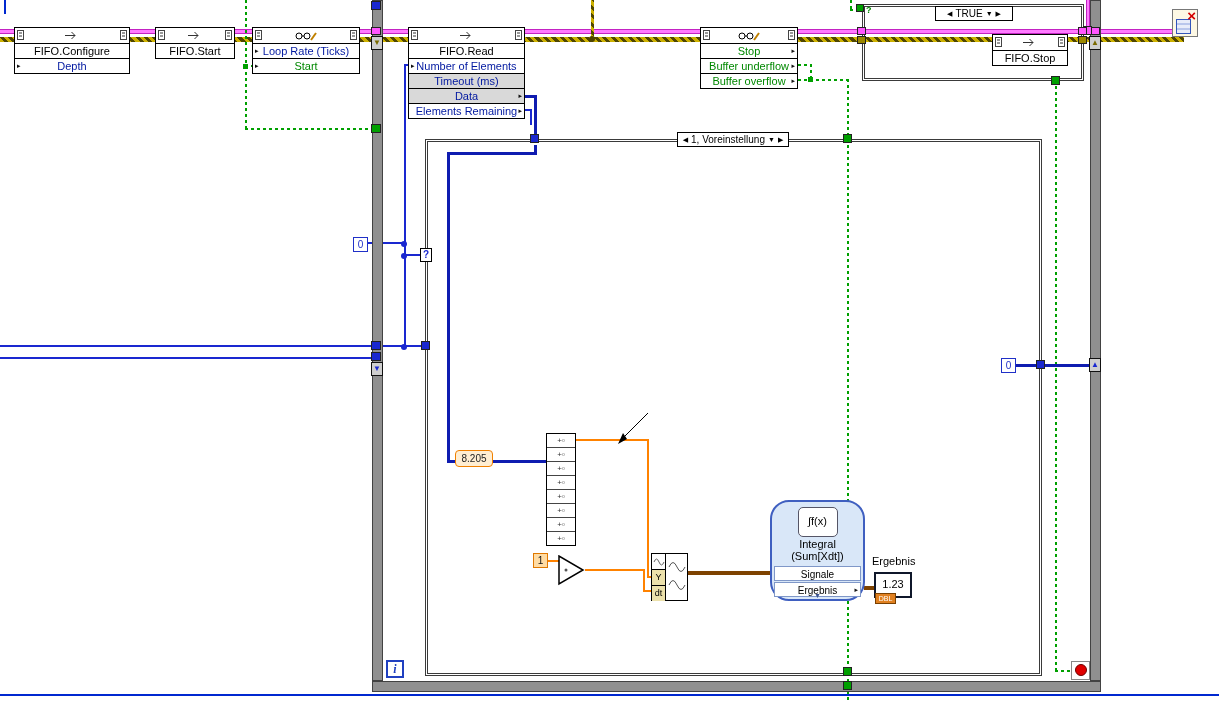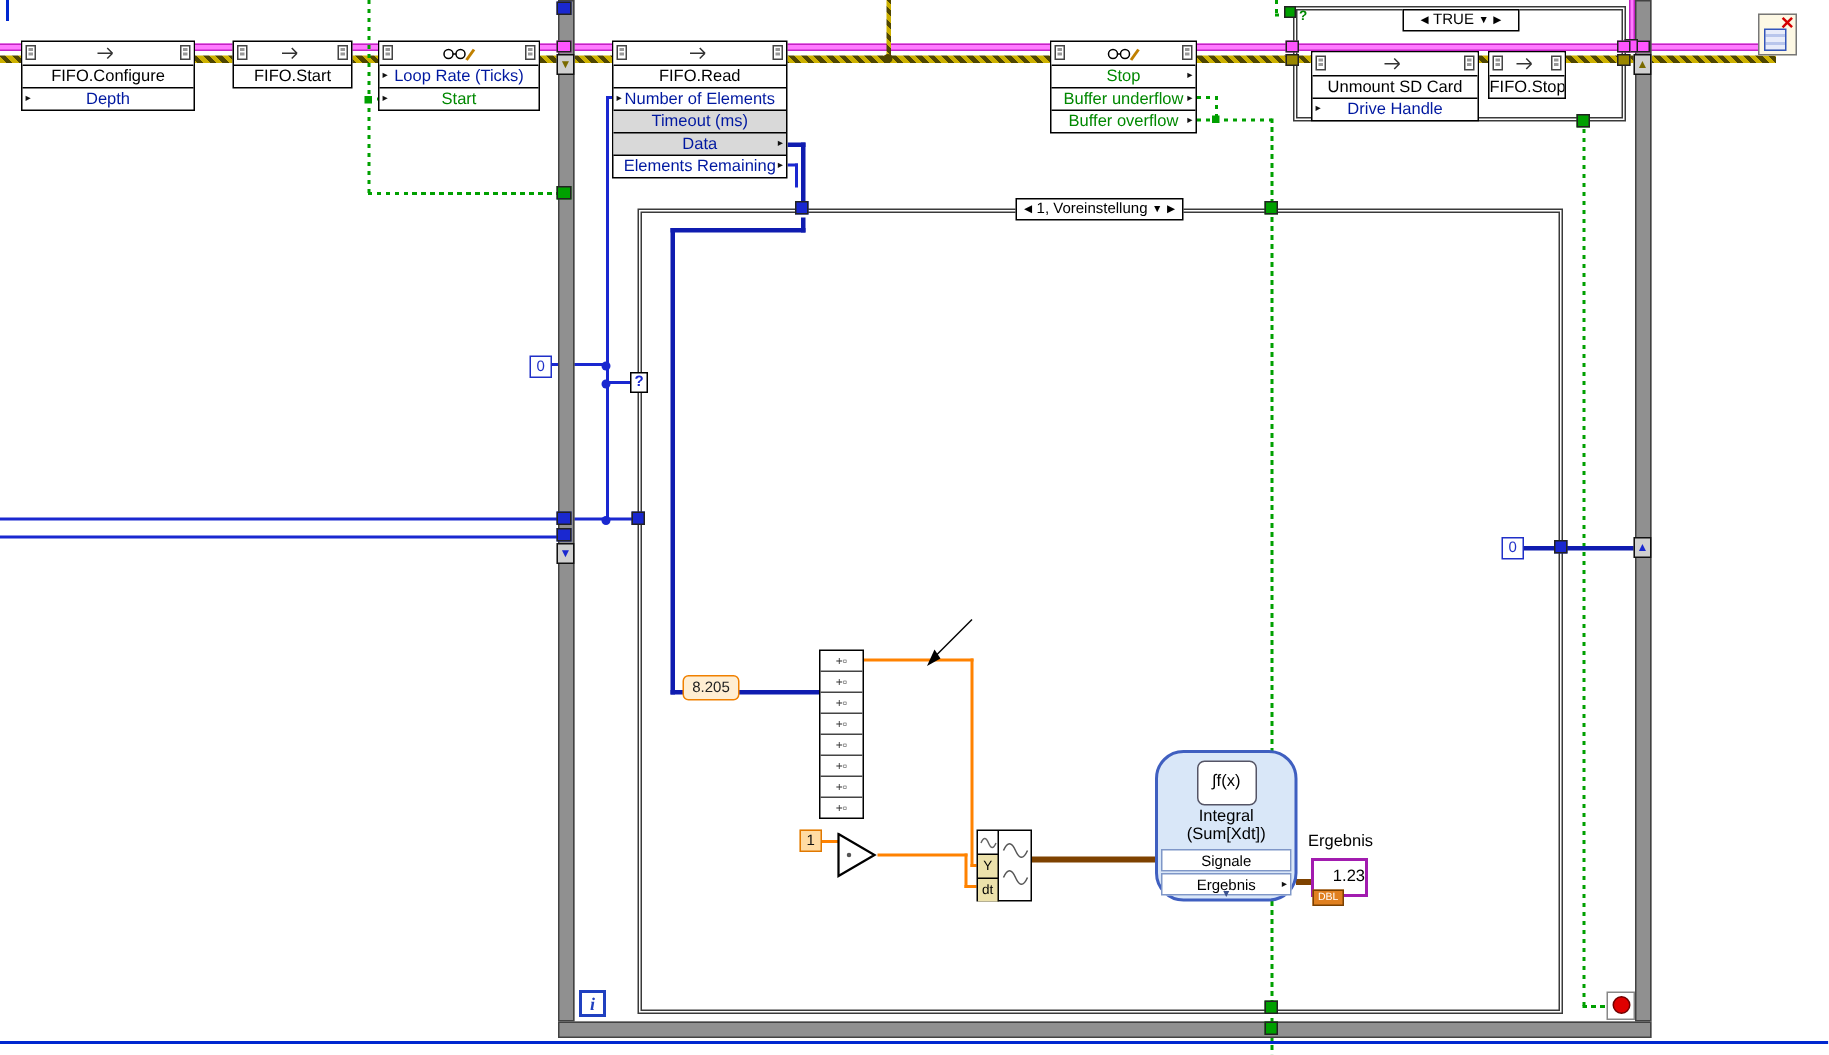--- a/index.html
+++ b/index.html
@@ -244,39 +244,22 @@
       <span class="chip r">
           <i></i>
           <i></i>
         </span>
     </div>
     <div class="nrow tgreen"><span>Stop</span><span class="mark-r">▸</span></div>
     <div class="nrow tgreen"><span>Buffer underflow</span><span class="mark-r">▸</span></div>
     <div class="nrow tgreen"><span>Buffer overflow</span><span class="mark-r">▸</span></div>
   </div>
 
-  <div class="node" style="left:874px;top:34px;width:112px;height:47px;">
-    <div class="nhdr">
-      <span class="chip l">
-          <i></i>
-          <i></i>
-        </span>
-      <svg class="hicon" width="16" height="9" viewBox="0 0 16 9">
-          <path d="M1 4.5H11M11 4.5 7.5 1M11 4.5 7.5 8" stroke="#333" fill="none"></path>
-        </svg>
-      <span class="chip r">
-          <i></i>
-          <i></i>
-        </span>
-    </div>
-    <div class="nrow"><span>Unmount SD Card</span></div>
-    <div class="nrow tblue"><span class="mark-l">▸</span><span>Drive Handle</span></div>
-  </div>
-
-  <div class="node" style="left:992px;top:34px;width:52px;height:32px;">
+
+  <div class="node" style="left:992px;top:34px;width:76px;height:32px;">
     <div class="nhdr">
       <span class="chip l">
           <i></i>
           <i></i>
         </span>
       <svg class="hicon" width="16" height="9" viewBox="0 0 16 9">
           <path d="M1 4.5H11M11 4.5 7.5 1M11 4.5 7.5 8" stroke="#333" fill="none"></path>
         </svg>
       <span class="chip r">
           <i></i>
@@ -335,21 +318,21 @@
   <div class="xvi" style="left:770px;top:500px;width:95px;height:101px;border-radius:19px;">
     <div class="xvi-icon">∫f(x)</div>
     <div class="xvi-name" style="top:36px;">Integral</div>
     <div class="xvi-name" style="top:48px;">(Sum[Xdt])</div>
     <div class="xvi-row" style="top:64px;"><span>Signale</span></div>
     <div class="xvi-row" style="top:80px;"><span>Ergebnis</span><span class="mark-r" style="line-height:13px;">▸</span></div>
     <div class="xvi-exp">▾</div>
   </div>
 
   <div class="abs" style="left:872px;top:555px;font-size:11px;z-index:4;">Ergebnis</div>
-  <div class="abs" style="left:874px;top:572px;width:38px;height:26px;background:#fff;border:2px solid #a21caf;z-index:4;box-sizing:border-box;text-align:right;font-size:11px;line-height:21px;">1.23</div>
+  <div class="abs" style="left:874px;top:572px;width:38px;height:26px;background:#fff;border:2px solid #0f172a;z-index:4;box-sizing:border-box;text-align:center;font-size:11px;line-height:21px;">1.23</div>
   <div class="badge" style="left:875px;top:593px;width:21px;height:11px;">DBL</div>
 
   <div class="term" style="left:386px;top:660px;width:18px;height:18px;border:2px solid #2040c0;color:#2040c0;font:bold italic 12px 'Liberation Serif',serif;line-height:14px;">i</div>
   <div class="term" style="left:1071px;top:661px;width:19px;height:19px;border:1px solid #888;">
     <div style="margin:2px auto;width:12px;height:12px;border-radius:50%;background:#e00000;border:1px solid #700000;box-sizing:border-box;"></div>
   </div>
 
   <div class="term" style="left:420px;top:248px;width:12px;height:14px;z-index:5;border:1px solid #000;color:#1a28d0;font-size:10px;font-weight:bold;line-height:12px;">?</div>
 
   <div class="tun blue" style="left:371px;top:1px;width:10px;height:9px;"></div>

